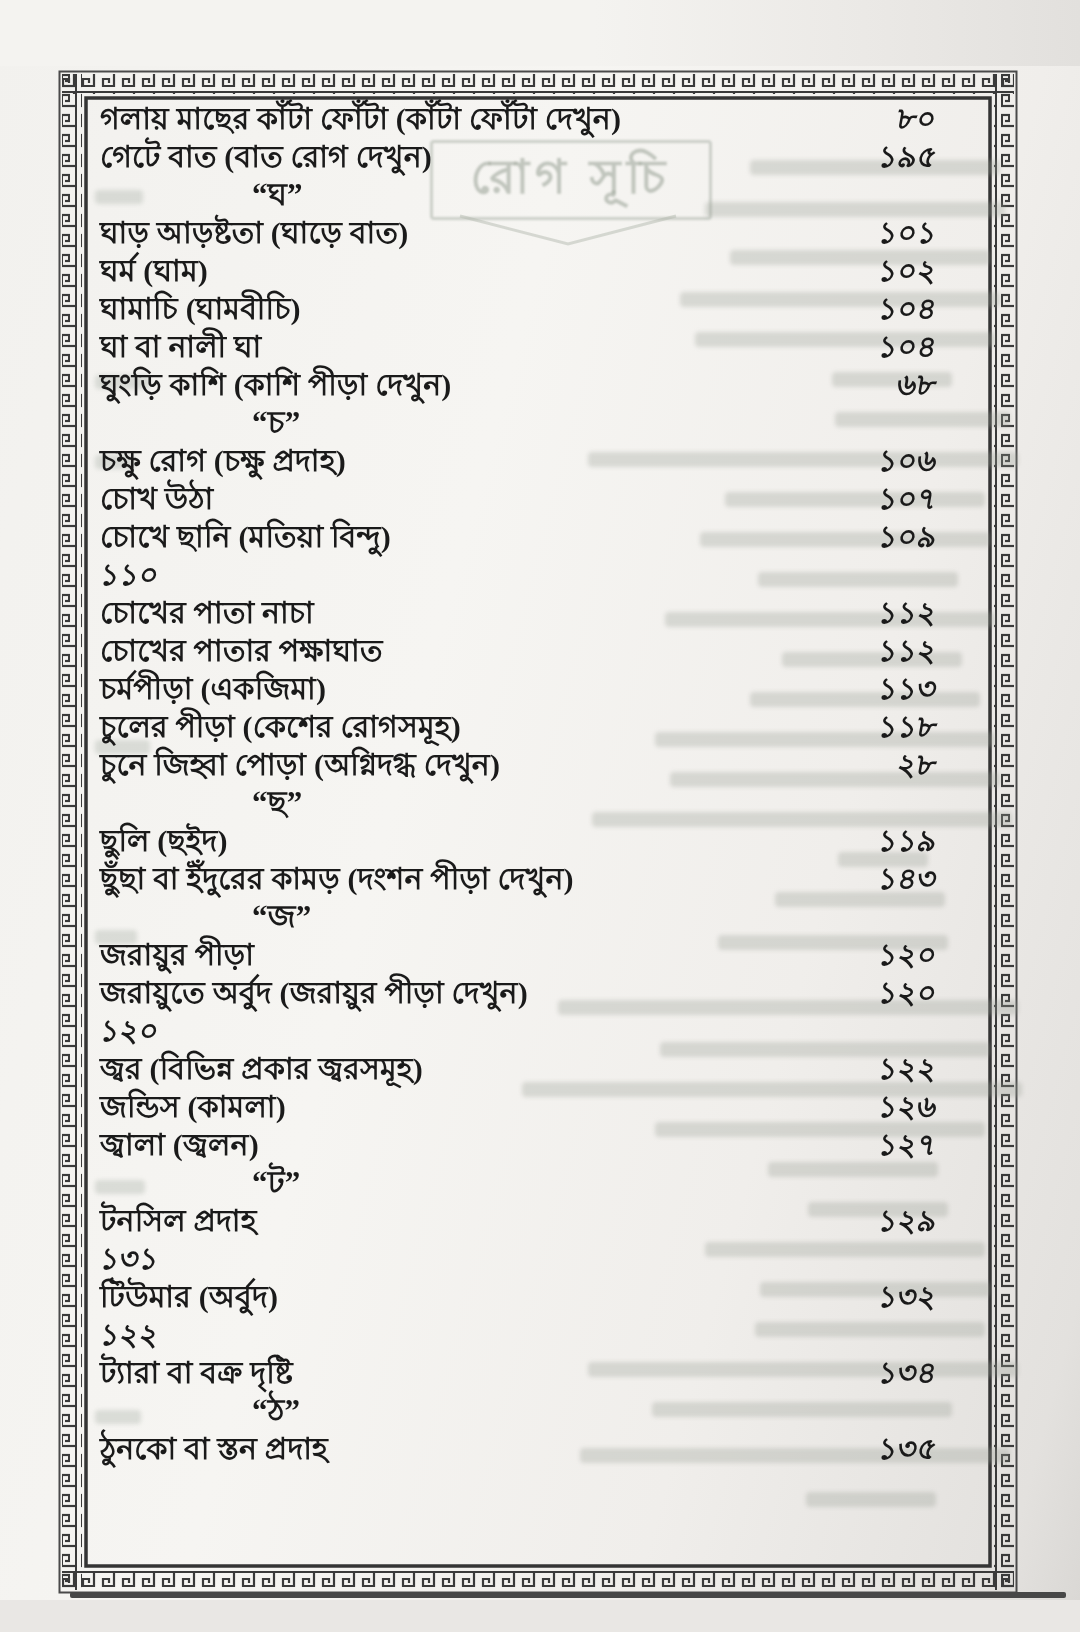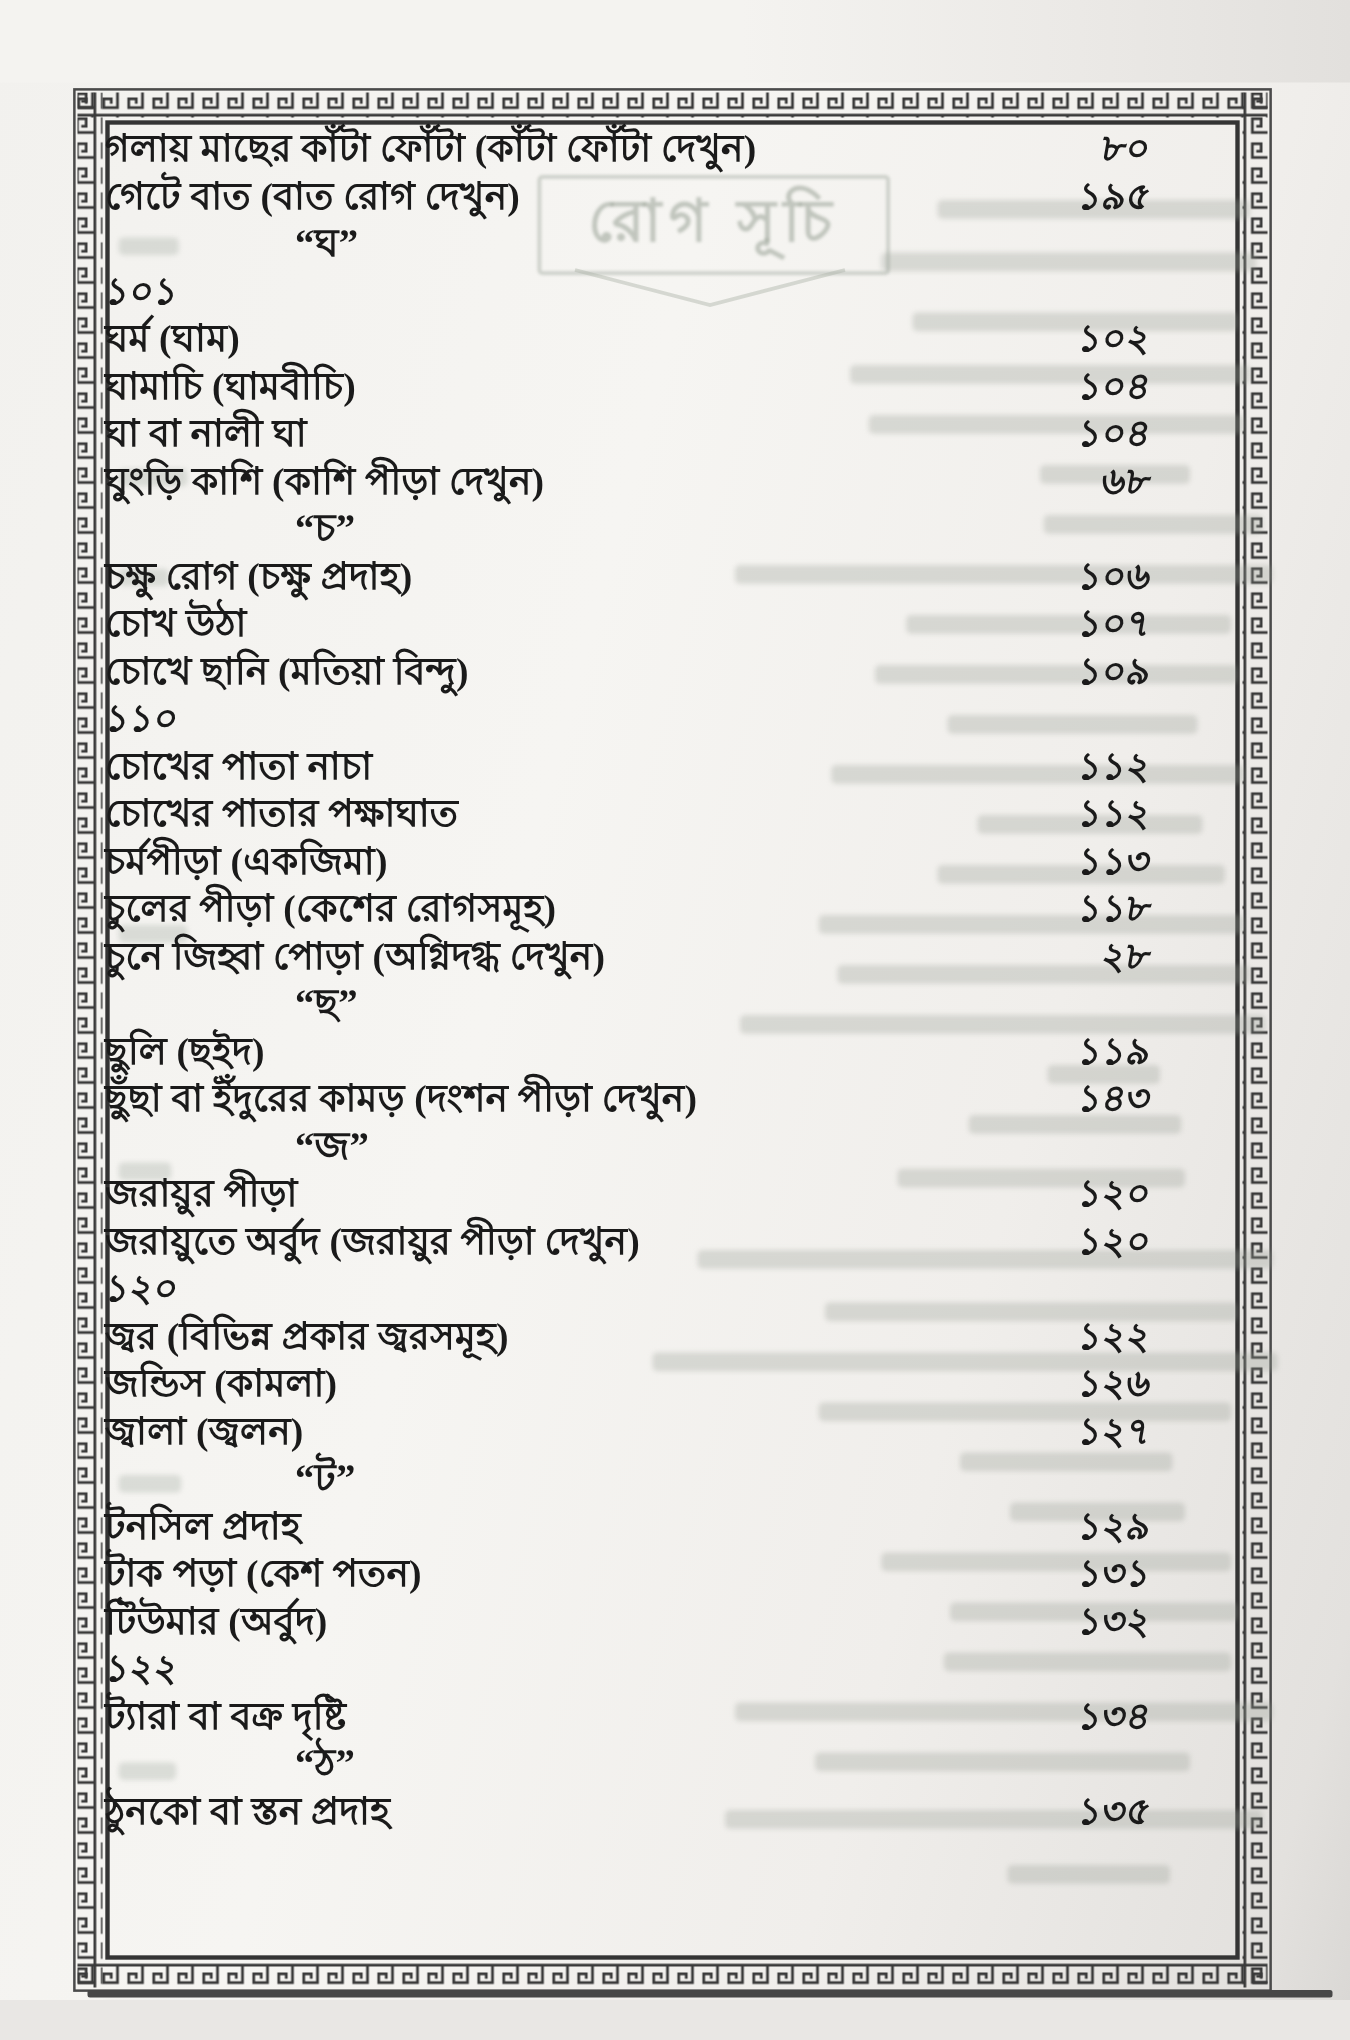--- a/index.html
+++ b/index.html
@@ -23,21 +23,21 @@
   .ghost-layer{position:absolute;left:0;top:0;width:1080px;height:1632px;z-index:1;}
   .ghost-bar{position:absolute;height:15px;border-radius:4px;background:rgba(148,157,147,.30);filter:blur(2px);}
   .ghost-num{position:absolute;height:14px;border-radius:4px;background:rgba(148,157,147,.28);filter:blur(2px);}
   .ghost-banner{position:absolute;left:430px;top:140px;width:276px;height:74px;
     border:3px solid rgba(172,179,169,.55);border-radius:4px;
     display:flex;align-items:center;justify-content:center;filter:blur(1.2px);}
   .ghost-banner span{font-size:47px;font-weight:bold;letter-spacing:6px;color:rgba(164,172,162,.65);}
   .ghost-ribbon{position:absolute;left:430px;top:214px;}
 
   
-  .content{position:absolute;left:84px;top:101px;width:836px;z-index:2;}
+  .content{position:absolute;left:100px;top:101px;width:836px;z-index:2;}
   .row{height:38px;display:flex;align-items:center;justify-content:space-between;}
   .row .label{font-size:30px;font-weight:bold;color:#1a1a1a;letter-spacing:.2px;white-space:nowrap;}
   .row .pageno{font-size:30px;font-weight:bold;color:#1a1a1a;transform:skewX(-10deg);}
   .row.heading{justify-content:flex-start;}
   .row.heading .label{margin-left:152px;font-size:31px;}
 </style>
 </head>
 <body>
 
 <div class="scan-shade-top"></div>
@@ -115,20 +115,21 @@
       <span class="pageno">৮০</span>
     </div>
     <div class="row">
       <span class="label">গেটে বাত (বাত রোগ দেখুন)</span>
       <span class="pageno">১৯৫</span>
     </div>
     <div class="row heading">
       <span class="label">“ঘ”</span>
     </div>
     <div class="row">
+      <span class="label">ঘাড় আড়ষ্টতা (ঘাড়ে বাত)</span>
       <span class="pageno">১০১</span>
     </div>
     <div class="row">
       <span class="label">ঘর্ম (ঘাম)</span>
       <span class="pageno">১০২</span>
     </div>
     <div class="row">
       <span class="label">ঘামাচি (ঘামবীচি)</span>
       <span class="pageno">১০৪</span>
     </div>
@@ -216,21 +217,20 @@
       <span class="pageno">১২৭</span>
     </div>
     <div class="row heading">
       <span class="label">“ট”</span>
     </div>
     <div class="row">
       <span class="label">টনসিল প্রদাহ</span>
       <span class="pageno">১২৯</span>
     </div>
     <div class="row">
-      <span class="label">টাক পড়া (কেশ পতন)</span>
       <span class="pageno">১৩১</span>
     </div>
     <div class="row">
       <span class="label">টিউমার (অর্বুদ)</span>
       <span class="pageno">১৩২</span>
     </div>
     <div class="row">
       <span class="pageno">১২২</span>
     </div>
     <div class="row">

